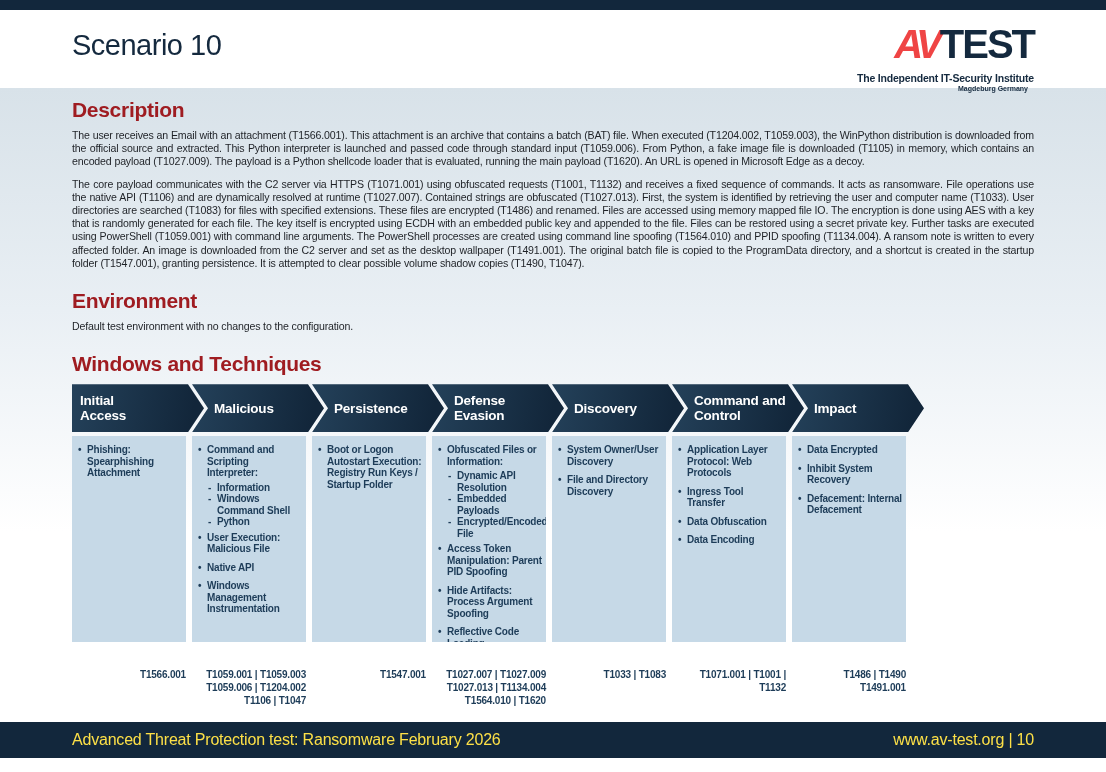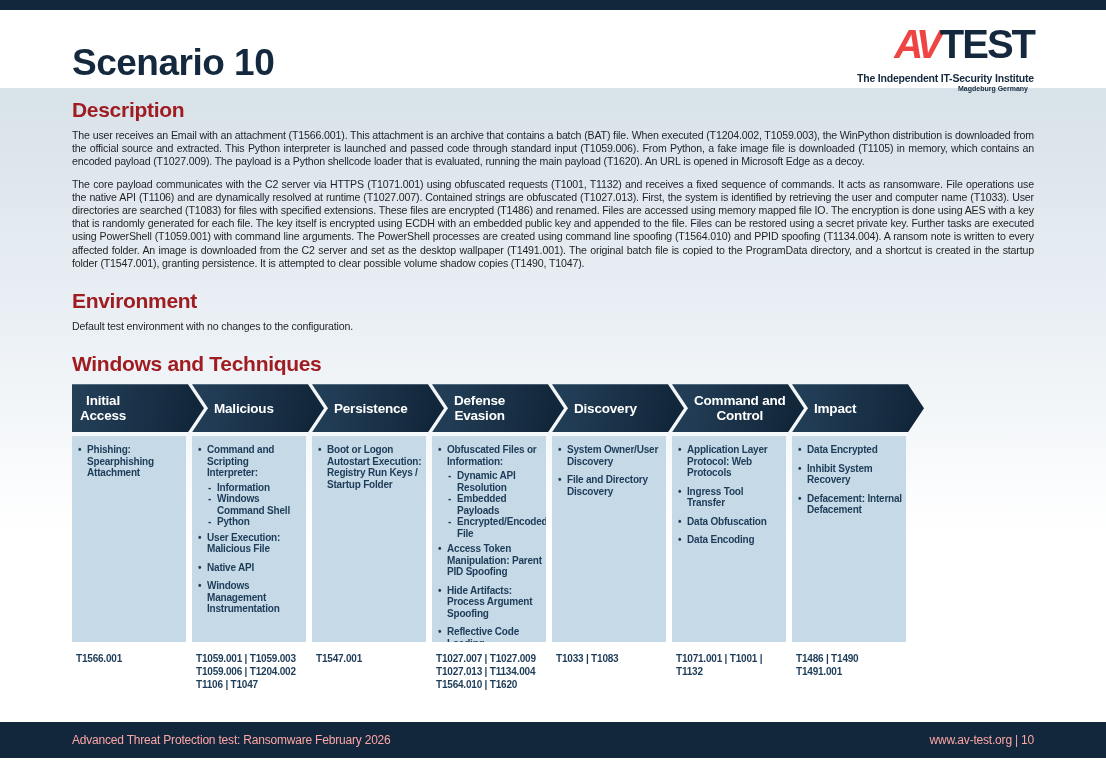--- a/index.html
+++ b/index.html
@@ -5,21 +5,21 @@
   :root{
     --navy:#14293e; --red:#9f1c21; --cell-bg:#c6d9e7; --cell-text:#1d3c58;
     --banner-dark:#12263a; --banner-light:#24415a; --footer-bg:#12273c;
     --content-top:#d8e2e9;
   }
   *{margin:0;padding:0;box-sizing:border-box;}
   html,body{width:1106px;height:772px;overflow:hidden;background:#fff;
     font-family:"Liberation Sans",sans-serif;}
   .topbar{height:10px;background:var(--footer-bg);}
   .pagehead{height:78px;background:#fff;position:relative;}
-  .pagehead h1{position:absolute;left:72px;top:32px;font-size:37px;font-weight:700;
+  .pagehead h1{position:absolute;left:72px;top:19px;font-size:29px;font-weight:400;
     color:var(--navy);letter-spacing:-0.5px;}
   .logo{position:absolute;right:72px;top:14px;text-align:right;color:var(--navy);}
   .logo-word{font-size:40px;font-weight:700;line-height:40px;letter-spacing:-2px;}
   .logo-av{color:#ef4444;font-style:italic;letter-spacing:-4px;margin-right:1px;}
   .logo-test{color:var(--navy);}
   .logo-tagline{font-size:10.5px;font-weight:700;margin-top:8px;letter-spacing:-0.2px;}
   .logo-city{font-size:7px;font-weight:700;margin-top:1px;padding-right:6px;}
   .content{height:634px;padding:0 72px;
     background:linear-gradient(180deg,var(--content-top) 0%,#e9eff4 35%,#ffffff 70%);}
   h2.section{color:var(--red);font-size:21px;font-weight:700;letter-spacing:-0.3px;
@@ -28,36 +28,36 @@
     letter-spacing:-0.15px;margin-bottom:9px;}
   
   .tt-table{margin-top:8px;}
   .tt-cols{display:flex;gap:6px;}
   .tt-col{width:114px;flex:none;}
   .banner-wrap{position:relative;height:48px;margin-bottom:4px;}
   .banner{position:absolute;left:0;top:0;width:132px;height:48px;
     background:linear-gradient(100deg,var(--banner-light) 0%,var(--banner-dark) 90%);
     clip-path:polygon(0 0,calc(100% - 16px) 0,100% 50%,calc(100% - 16px) 100%,0 100%,16px 50%);
     color:#fff;font-size:13.5px;font-weight:700;line-height:15px;letter-spacing:-0.2px;
-    display:flex;align-items:center;padding-left:22px;white-space:pre-line;text-align:center;}
+    display:flex;align-items:center;padding-left:22px;white-space:pre-line;}
   .banner.first{clip-path:polygon(0 0,calc(100% - 16px) 0,100% 50%,calc(100% - 16px) 100%,0 100%);
     padding-left:8px;}
   ul.cell-list{list-style:none;height:206px;background:var(--cell-bg);
     padding:8px 4px 6px 6px;overflow:hidden;}
   .cell-list li{display:flex;color:var(--cell-text);font-size:10px;font-weight:700;
     line-height:11.5px;letter-spacing:-0.2px;margin-bottom:7px;}
   .cell-list li.sub{margin-left:10px;margin-top:-4px;margin-bottom:4px;}
   .cell-list .marker{flex:none;width:9px;}
-  .ids{margin-top:10px;padding-left:4px;color:var(--cell-text);
-    font-size:10px;font-weight:700;line-height:13px;letter-spacing:-0.2px;}
+  .ids{margin-top:26px;padding-left:4px;color:var(--cell-text);
+    font-size:10px;font-weight:700;line-height:13px;letter-spacing:-0.2px;text-align:right;}
   
   .footer{position:absolute;left:0;top:722px;width:1106px;height:36px;
     background:var(--footer-bg);display:flex;align-items:center;
     justify-content:space-between;padding:0 72px;}
-  .footer span{color:#fca5a5;font-size:12px;letter-spacing:-0.2px;}
+  .footer span{color:#fde047;font-size:16px;letter-spacing:-0.2px;}
 </style>
 </head>
 <body>
 
 <div class="topbar"></div>
 
 <div class="pagehead">
   <h1>Scenario 10</h1>
   <div class="logo">
     <div class="logo-word">

